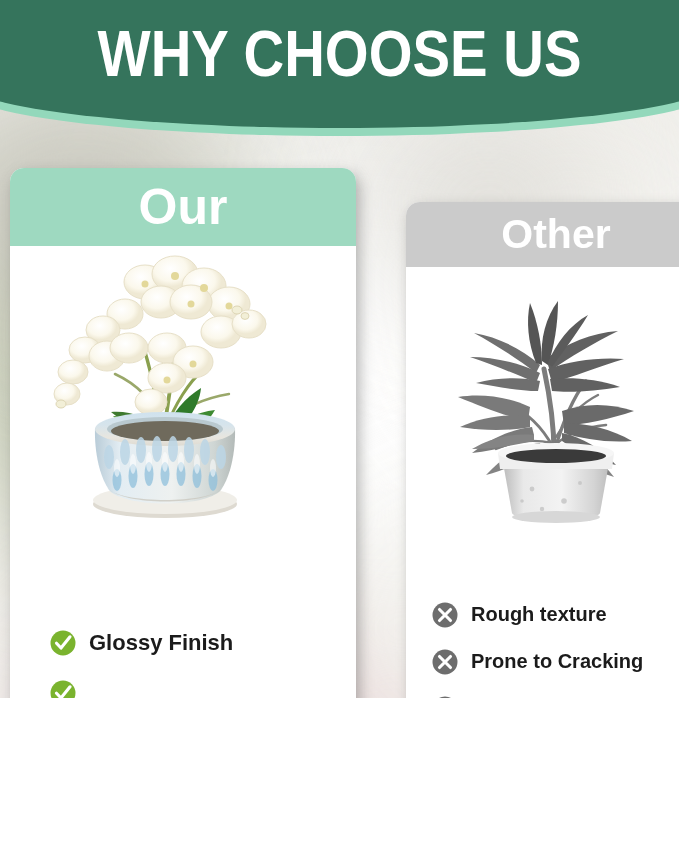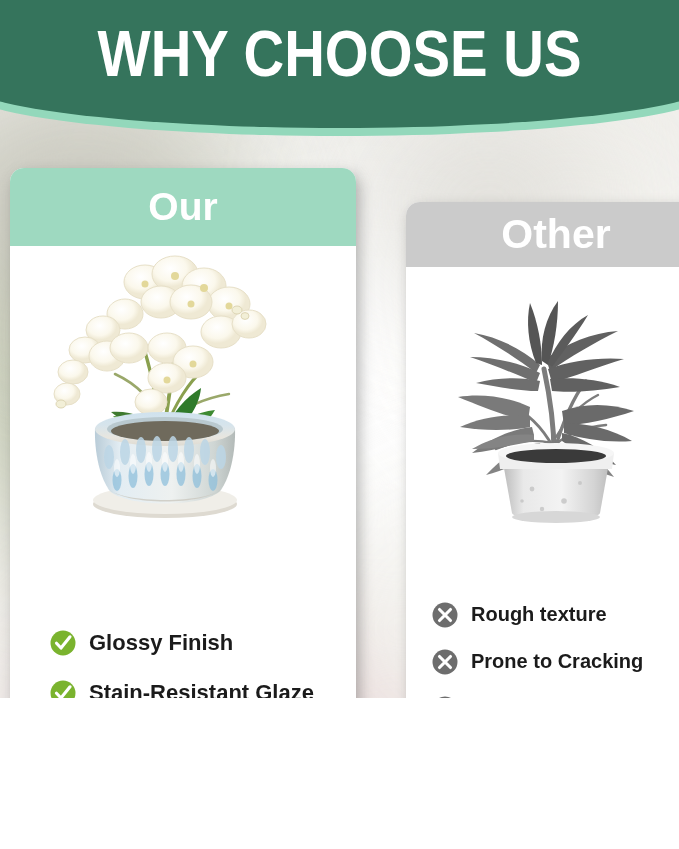--- a/index.html
+++ b/index.html
@@ -131,21 +131,21 @@
     width: 100%;
     display: flex;
     align-items: center;
     justify-content: center;
     color: #ffffff;
     font-weight: bold;
   }
   .card-our .card-head {
     height: 78px;
     background: #9ed9c0;
-    font-size: 39px;
+    font-size: 50px;
   }
   .card-other .card-head {
     height: 65px;
     background: #cbcbcb;
     font-size: 41px;
   }
 
   .card-body {
     position: relative;
     width: 100%;
@@ -347,21 +347,20 @@
           </svg>
           <span class="feature-label">Glossy Finish</span>
         </div>
 
 
         <div class="feature-item">
           <svg class="feature-icon" viewBox="0 0 26 26">
             <circle cx="13" cy="13" r="12.5" fill="#7ab32e"></circle>
             <path d="M6.5 13.2 L11 18 L20 6.8" fill="none" stroke="#ffffff" stroke-width="3.1" stroke-linecap="round" stroke-linejoin="round"></path>
           </svg>
-          <span class="feature-label">Stain-Resistant Glaze</span>
         </div>
 
         <div class="feature-item">
           <svg class="feature-icon" viewBox="0 0 26 26">
             <circle cx="13" cy="13" r="12.5" fill="#7ab32e"></circle>
             <path d="M6.5 13.2 L11 18 L20 6.8" fill="none" stroke="#ffffff" stroke-width="3.1" stroke-linecap="round" stroke-linejoin="round"></path>
           </svg>
           <span class="feature-label">Artistic Value</span>
         </div>
 

